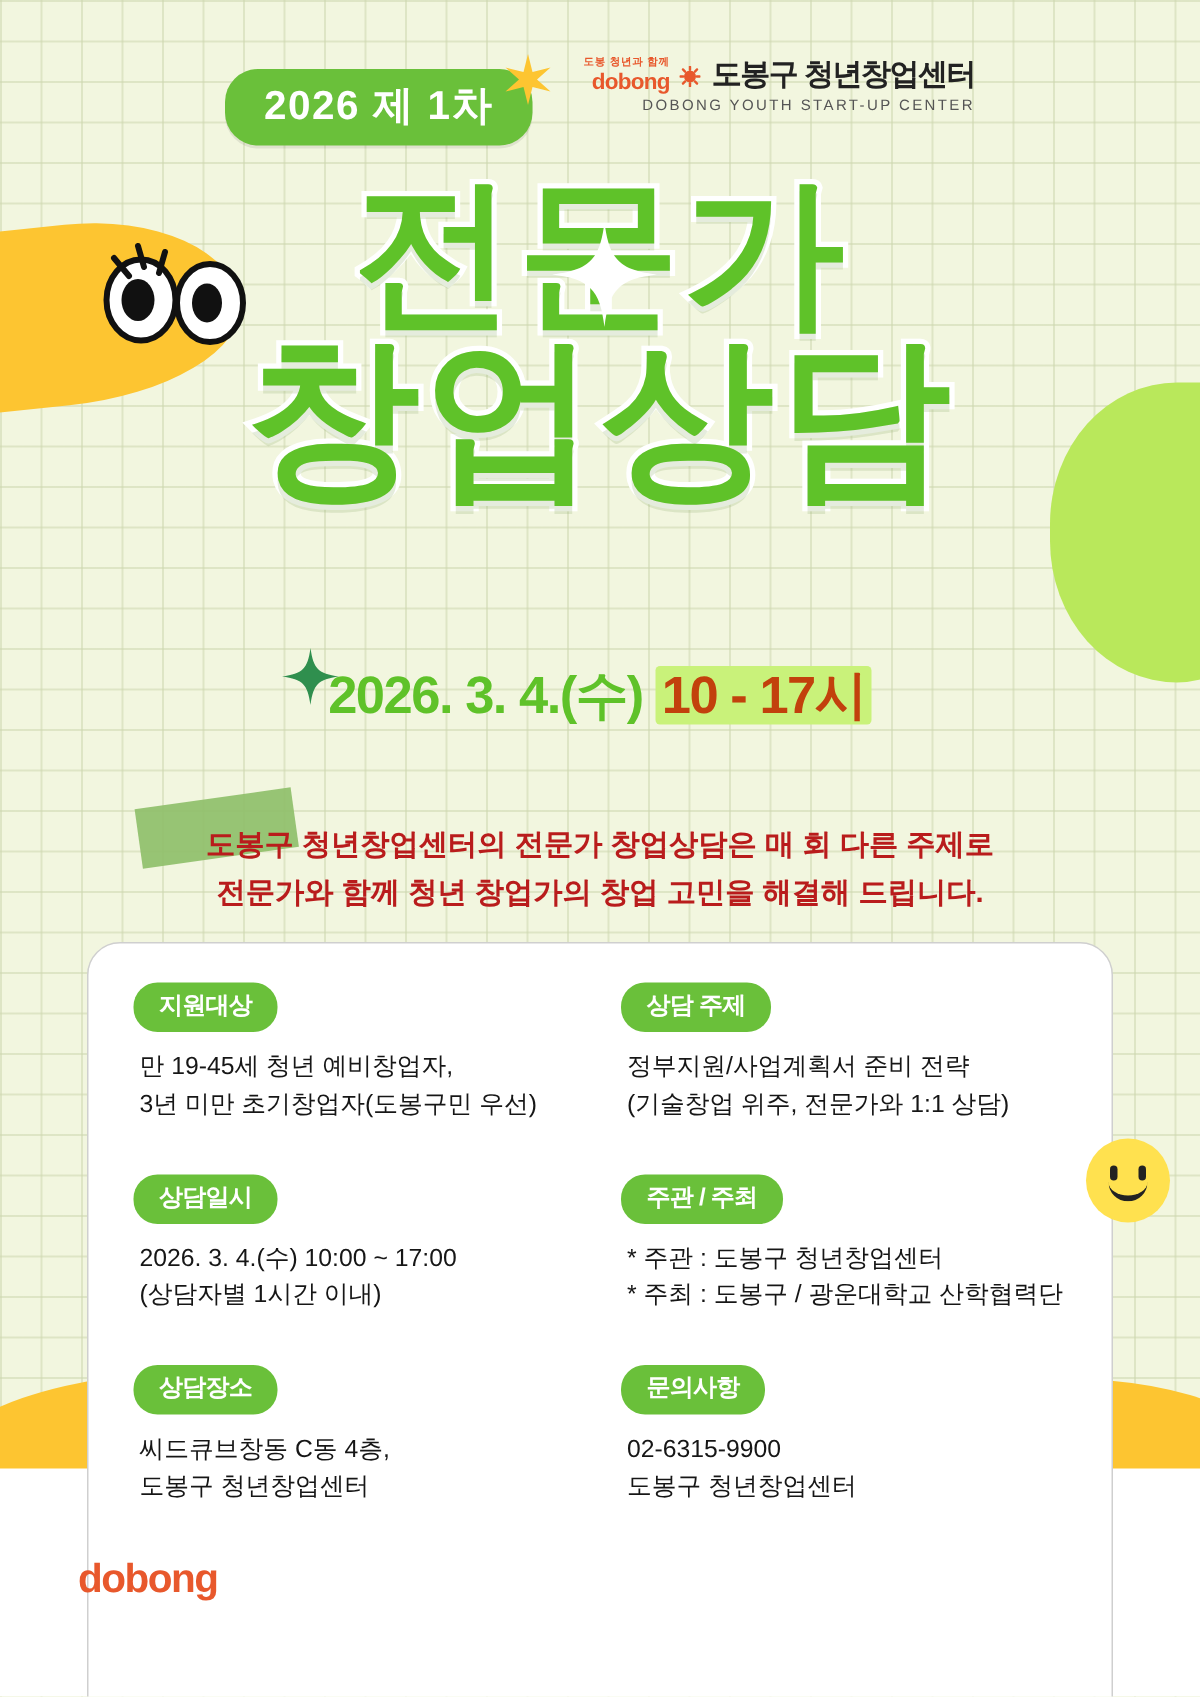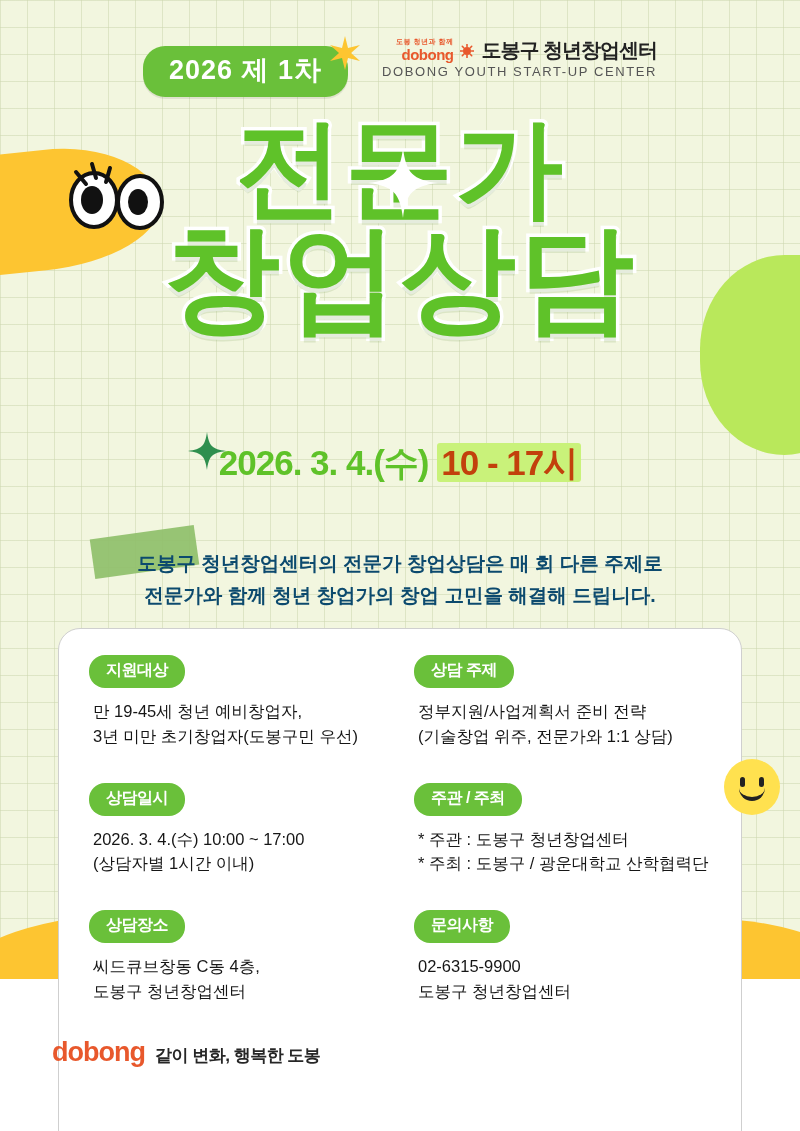--- a/index.html
+++ b/index.html
@@ -80,21 +80,21 @@
     width: 34px; height: 34px;
   }
   .brandblock { text-align: right; line-height: 1.15; }
   .brand-top { display: flex; align-items: center; gap: 7px; justify-content: flex-end; }
   .brand-dobong-sub { font-size: 7px; color: #e8582c; font-weight: bold; letter-spacing: .5px; }
   .brand-dobong {
     color: #e8582c; font-size: 15px; font-weight: bold; letter-spacing: -.5px;
   }
   .brand-sun { width: 14px; height: 14px; }
   .brand-title { font-size: 20px; font-weight: bold; color: #222; letter-spacing: -1px; }
-  .brand-en { font-size: 13px; color: #555; letter-spacing: 1.6px; margin-top: 2px; }
+  .brand-en { font-size: 10px; color: #555; letter-spacing: 1.6px; margin-top: 2px; }
 
   
   .bigtitle {
     position: absolute; top: 118px; left: 0; width: 800px;
     text-align: center; z-index: 4;
     line-height: 0.92;
   }
   .bigtitle .l1, .bigtitle .l2 {
     font-family: "Liberation Sans", sans-serif;
     font-weight: bold;
@@ -121,21 +121,21 @@
   
   .tape {
     position: absolute; left: 92px; top: 532px;
     width: 105px; height: 40px; background: #8fbf6a; opacity: .92;
     transform: rotate(-8deg);
     z-index: 6;
   }
   .intro {
     position: absolute; top: 548px; left: 0; width: 800px;
     text-align: center; z-index: 7;
-    font-size: 19.5px; line-height: 1.62; color: #0c4a6e; font-weight: 600;
+    font-size: 19.5px; line-height: 1.62; color: #b91c1c; font-weight: 600;
   }
 
   
   .card {
     position: absolute; left: 58px; top: 628px;
     width: 684px; height: 524px;
     background: #ffffff;
     border: 1.5px solid #cfcfcf;
     border-radius: 22px;
     z-index: 6;
@@ -296,15 +296,14 @@
 </div>
 
 <div class="band-yellow"></div>
 <div class="band-green"></div>
 <div class="band-yellow2"></div>
 <div class="bottom-band"></div>
 
 <div class="footer">
   <div class="f-left">
     <span class="f-dobong">dobong</span>
-    <span class="f-slogan">같이 변화, 행복한 도봉</span>
   </div>
 </div>
 
 </body></html>

